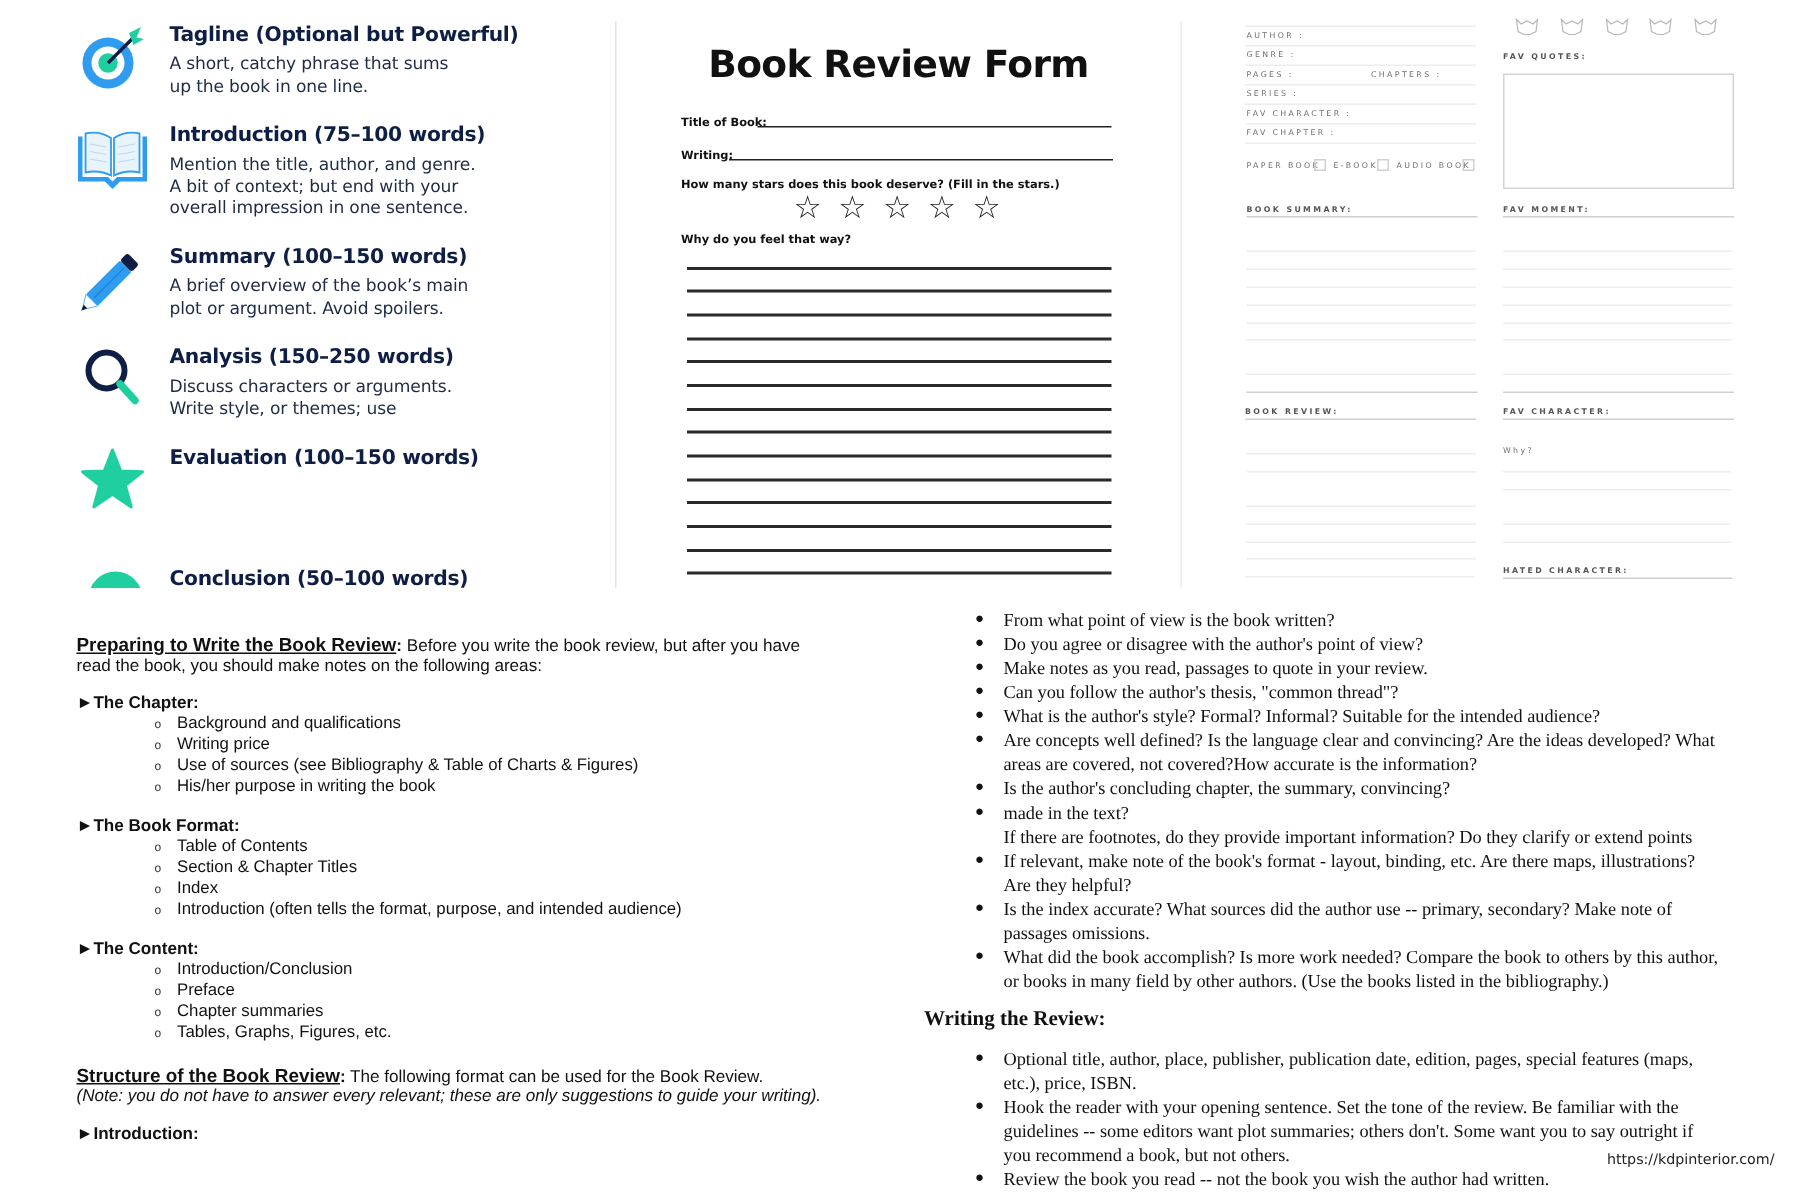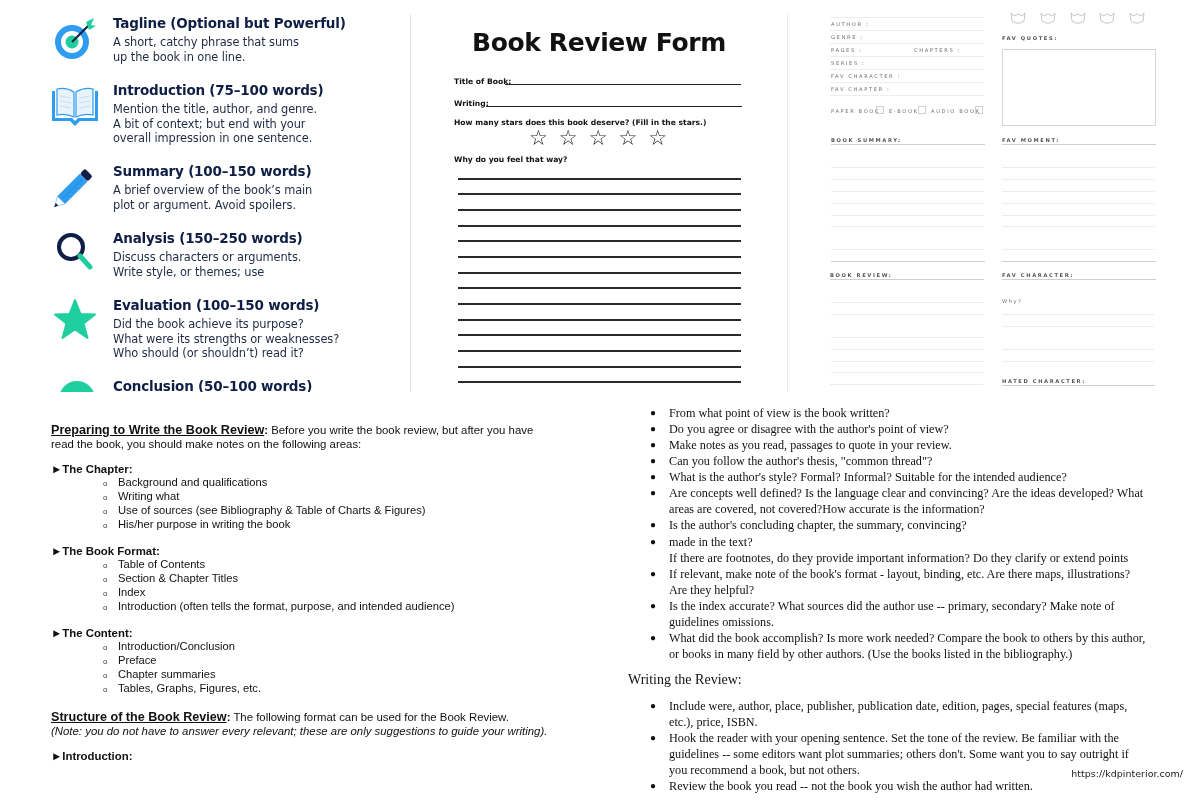--- a/index.html
+++ b/index.html
@@ -39,21 +39,21 @@
   .dl .heading { font-weight: bold; text-decoration: underline; font-size: 12.6px; }
   .dl-h { position: absolute; left: 51px; font-family: "Liberation Sans", sans-serif; font-weight: bold; font-size: 11.4px; color: #111; }
   .dl-sub { position: absolute; left: 103px; font-family: "Liberation Sans", sans-serif; font-size: 11.2px; color: #111; white-space: nowrap; }
   .dl-sub .circ { display: inline-block; width: 15px; font-size: 8px; color: #333; }
   .italic { font-style: italic; }
 
   
   #doc-right { position: absolute; left: 610px; top: 392px; width: 590px; height: 408px; background: #fff; overflow: hidden; }
   .dr { position: absolute; left: 59px; width: 500px; font-family: "Liberation Serif", serif; font-size: 12.2px; line-height: 16px; color: #111; }
   .dr .bul { position: absolute; left: -19px; top: 0; font-size: 10px; }
-  .dr-h { position: absolute; left: 18px; font-family: "Liberation Serif", serif; font-weight: normal; font-size: 14px; color: #111; }
+  .dr-h { position: absolute; left: 6px; font-family: "Liberation Serif", serif; font-weight: bold; font-size: 14px; color: #111; }
   .watermark { position: absolute; right: 14px; bottom: 20px; font-family: "DejaVu Sans", sans-serif; font-size: 9.5px; color: #222; background: rgba(255,255,255,0.85); padding: 1px 3px; }
 </style>
 </head>
 <body>
 
 <div id="panel-guide">
   <div class="guide-item" style="top:14px">
     <svg class="guide-icon" viewBox="0 0 50 46">
       <circle cx="22" cy="26" r="17" fill="#2f9cf0"></circle>
       <circle cx="22" cy="26" r="11" fill="#fff"></circle>
@@ -126,25 +126,20 @@
       </div>
     </div>
   </div>
 
   <div class="guide-item" style="top:296px">
     <svg class="guide-icon" viewBox="0 0 50 46">
       <path d="M25 2 L30.5 16 L45 16.5 L33.5 25.5 L37.5 40 L25 31.5 L12.5 40 L16.5 25.5 L5 16.5 L19.5 16 Z" fill="#20cfa0" stroke="#20cfa0" stroke-width="2" stroke-linejoin="round"></path>
     </svg>
     <div class="guide-text">
       <div class="guide-title">Evaluation (100–150 words)</div>
-      <div class="guide-desc">
-        <div>Did the book achieve its purpose?</div>
-        <div>What were its strengths or weaknesses?</div>
-        <div>Who should (or shouldn’t) read it?</div>
-      </div>
     </div>
   </div>
 
   <div class="guide-item" style="top:377px">
     <svg class="guide-icon" style="top:2px" viewBox="0 0 50 46">
       <circle cx="27" cy="20" r="18" fill="#20cfa0"></circle>
     </svg>
     <div class="guide-text">
       <div class="guide-title">Conclusion (50–100 words)</div>
     </div>
@@ -277,21 +272,21 @@
 <div id="doc-left">
   <div class="dl" style="top:4px; color:#555; font-size:9px"> </div>
 
   <div class="dl" style="top:31px">
     <span class="heading">Preparing to Write the Book Review</span><b>:</b><span> Before you write the book review, but after you have</span>
   </div>
   <div class="dl" style="top:45px">read the book, you should make notes on the following areas:</div>
 
   <div class="dl-h" style="top:71px">►The Chapter:</div>
   <div class="dl-sub" style="top:84px"><span class="circ">o</span><span>Background and qualifications</span></div>
-  <div class="dl-sub" style="top:98px"><span class="circ">o</span><span>Writing what</span></div>
+  <div class="dl-sub" style="top:98px"><span class="circ">o</span><span>Writing price</span></div>
   <div class="dl-sub" style="top:112px"><span class="circ">o</span><span>Use of sources (see Bibliography &amp; Table of Charts &amp; Figures)</span></div>
   <div class="dl-sub" style="top:126px"><span class="circ">o</span><span>His/her purpose in writing the book</span></div>
 
   <div class="dl-h" style="top:153px">►The Book Format:</div>
   <div class="dl-sub" style="top:166px"><span class="circ">o</span><span>Table of Contents</span></div>
   <div class="dl-sub" style="top:180px"><span class="circ">o</span><span>Section &amp; Chapter Titles</span></div>
   <div class="dl-sub" style="top:194px"><span class="circ">o</span><span>Index</span></div>
   <div class="dl-sub" style="top:208px"><span class="circ">o</span><span>Introduction (often tells the format, purpose, and intended audience)</span></div>
 
   <div class="dl-h" style="top:235px">►The Content:</div>
@@ -344,33 +339,33 @@
       <div>If there are footnotes, do they provide important information? Do they clarify or extend points</div>
     </div>
   <div class="dr" style="top:174px">
       <span class="bul">●</span>
       <div>If relevant, make note of the book's format - layout, binding, etc. Are there maps, illustrations?</div>
       <div>Are they helpful?</div>
     </div>
   <div class="dr" style="top:206px">
       <span class="bul">●</span>
       <div>Is the index accurate? What sources did the author use -- primary, secondary? Make note of</div>
-      <div>guidelines omissions.</div>
+      <div>passages omissions.</div>
     </div>
   <div class="dr" style="top:238px">
       <span class="bul">●</span>
       <div>What did the book accomplish? Is more work needed? Compare the book to others by this author,</div>
       <div>or books in many field by other authors. (Use the books listed in the bibliography.)</div>
     </div>
 
   <div class="dr-h" style="top:280px">Writing the Review:</div>
 
   <div class="dr" style="top:306px">
       <span class="bul">●</span>
-      <div>Include were, author, place, publisher, publication date, edition, pages, special features (maps,</div>
+      <div>Optional title, author, place, publisher, publication date, edition, pages, special features (maps,</div>
       <div>etc.), price, ISBN.</div>
     </div>
   <div class="dr" style="top:338px">
       <span class="bul">●</span>
       <div>Hook the reader with your opening sentence. Set the tone of the review. Be familiar with the</div>
       <div>guidelines -- some editors want plot summaries; others don't. Some want you to say outright if</div>
       <div>you recommend a book, but not others.</div>
     </div>
   <div class="dr" style="top:386px">
       <span class="bul">●</span>

